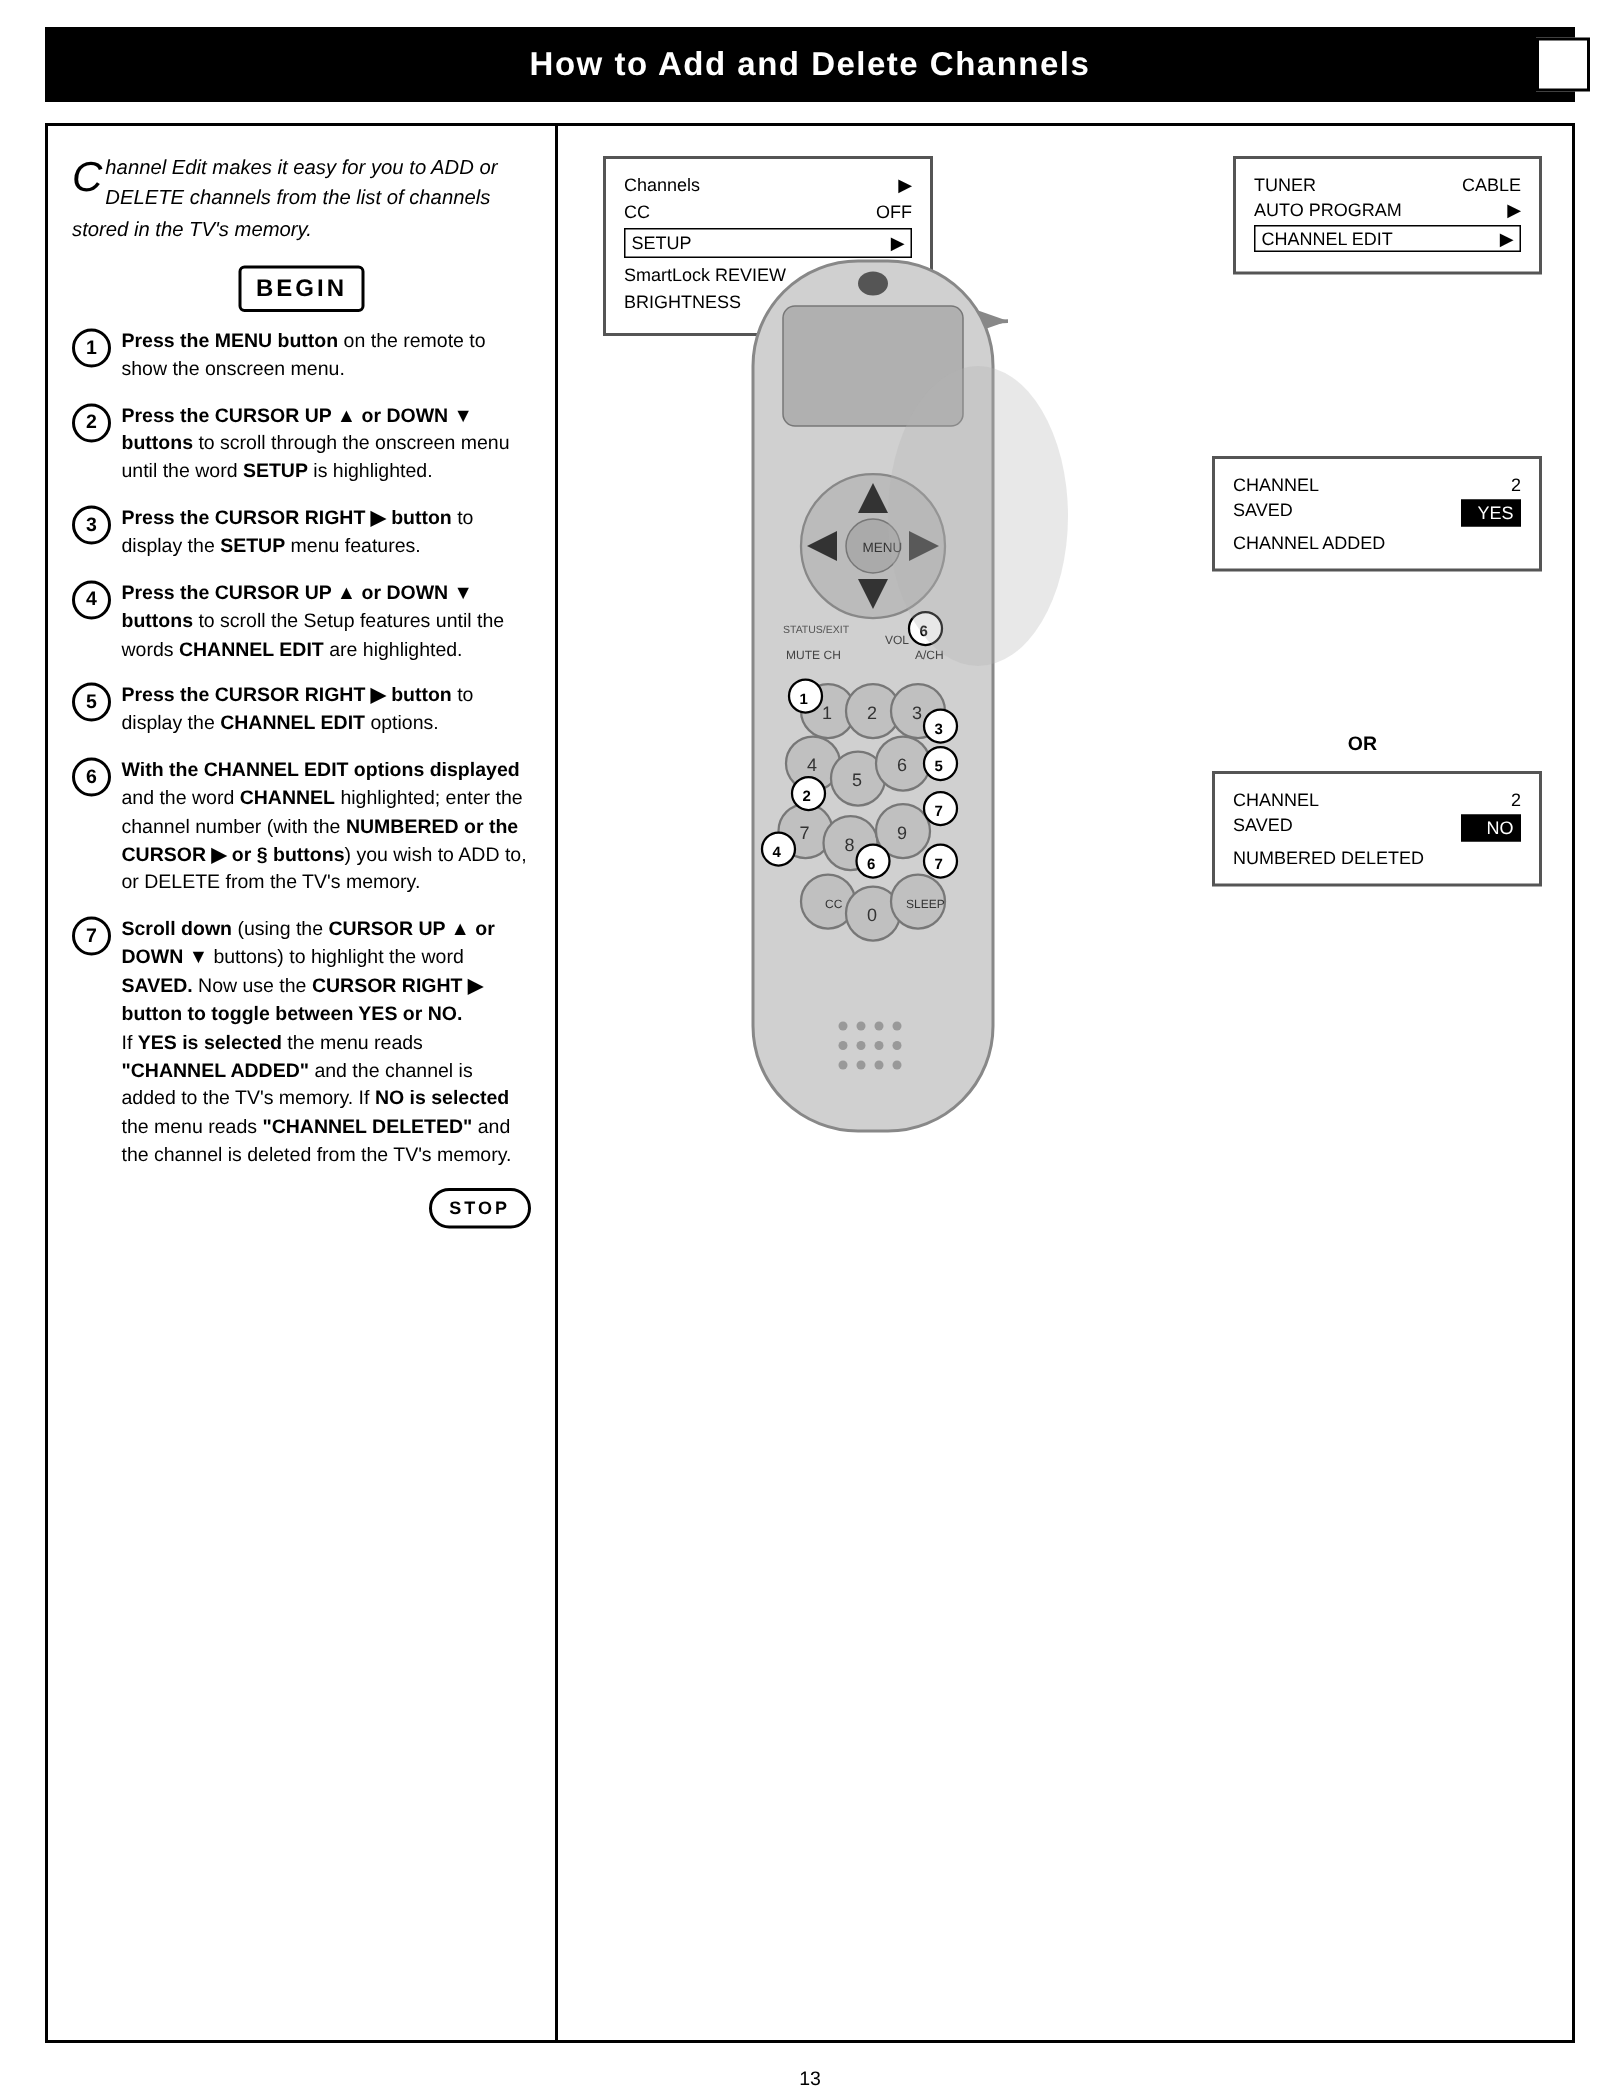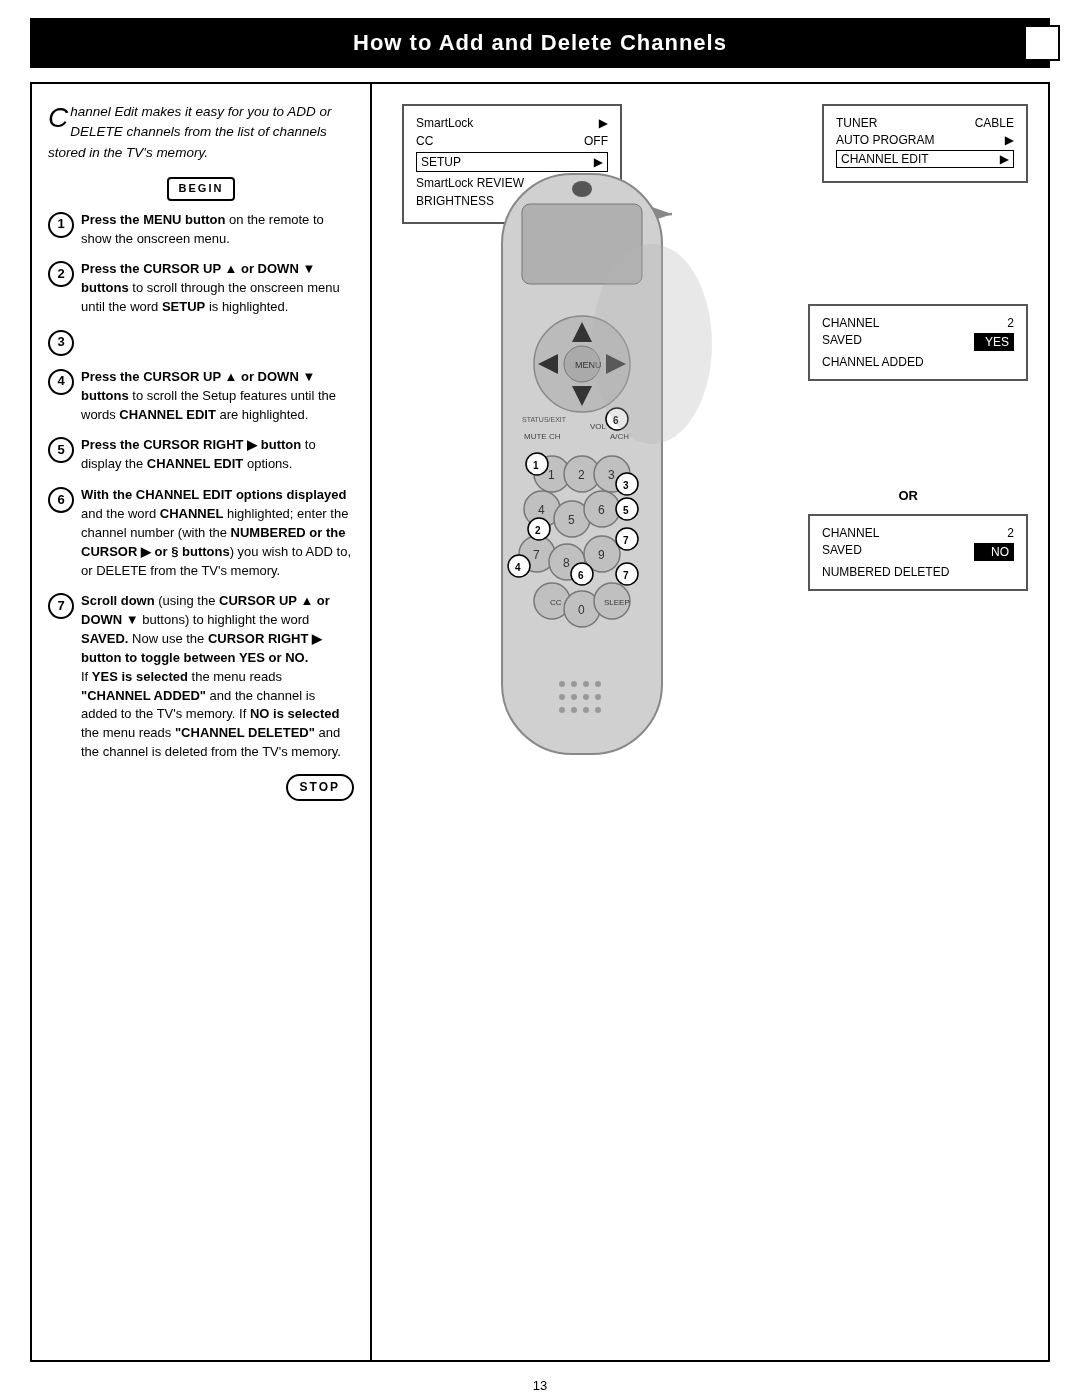--- a/index.html
+++ b/index.html
@@ -71,21 +71,21 @@
     }
 
     .begin-label {
       text-align: center;
       margin-bottom: 10px;
     }
     .begin-badge {
       display: inline-block;
       border: 2px solid #000;
       padding: 2px 10px;
-      font-size: 11px;
+      font-size: 16px;
       font-weight: bold;
       letter-spacing: 2px;
       border-radius: 4px;
     }
 
     .step {
       display: flex;
       align-items: flex-start;
       margin-bottom: 12px;
     }
@@ -252,20 +252,23 @@
 
       <div class="step">
         <div class="step-num">2</div>
         <div class="step-text">
           <strong>Press the CURSOR UP ▲ or DOWN ▼ buttons</strong> to scroll through the onscreen menu until the word <strong>SETUP</strong> is highlighted.
         </div>
       </div>
 
       <div class="step">
         <div class="step-num">3</div>
+        <div class="step-text">
+          <strong>Press the CURSOR RIGHT ▶ button</strong> to display the <strong>SETUP</strong> menu features.
+        </div>
       </div>
 
       <div class="step">
         <div class="step-num">4</div>
         <div class="step-text">
           <strong>Press the CURSOR UP ▲ or DOWN ▼ buttons</strong> to scroll the Setup features until the words <strong>CHANNEL EDIT</strong> are highlighted.
         </div>
       </div>
 
       <div class="step">
@@ -293,21 +296,21 @@
       <div class="stop-label">
         <span class="stop-badge">STOP</span>
       </div>
 
     </div>
 
     <div class="right-panel">
 
       <div class="tv-screen">
         <div class="tv-screen-row">
-          <span>SmartLock</span>
+          <span>Channels</span>
           <span>▶</span>
         </div>
         <div class="tv-screen-row">
           <span>CC</span>
           <span>OFF</span>
         </div>
         <div class="tv-screen-row setup-row">
           <span>SETUP</span>
           <span>▶</span>
         </div>

